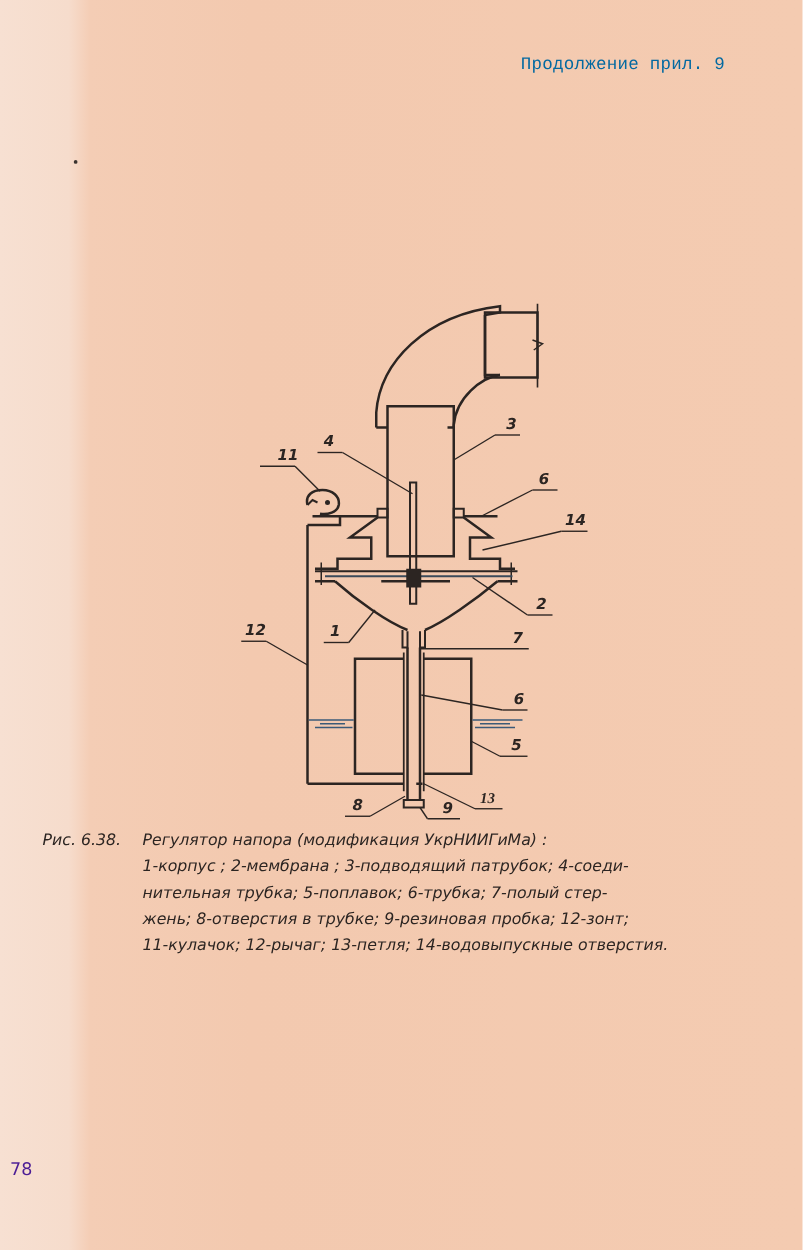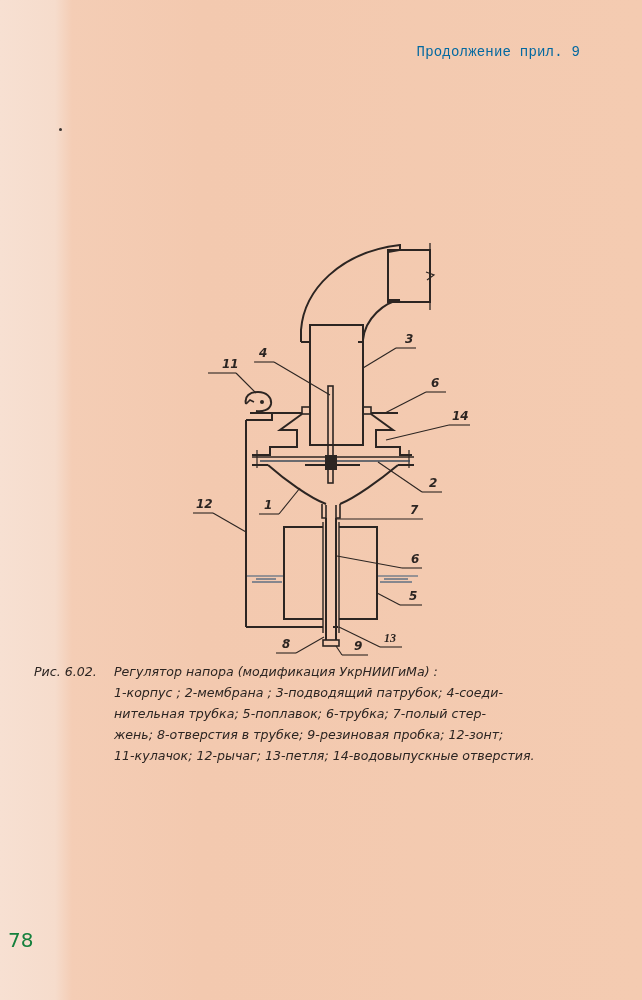--- a/index.html
+++ b/index.html
@@ -25,21 +25,21 @@
     .caption {
       position: absolute; left: 34px; top: 661px; width: 600px;
       font-family: "DejaVu Sans", sans-serif; font-style: italic;
       font-size: 12.6px; color: #2c2522; line-height: 21px;
     }
     .cap-row { white-space: nowrap; }
     .cap-number { display: inline-block; width: 80px; }
     .cap-indent { padding-left: 80px; }
     .page-number {
       position: absolute; left: 8px; top: 928px;
-      font-family: "DejaVu Sans", sans-serif; font-size: 20px; color: #15803d;
+      font-family: "DejaVu Sans", sans-serif; font-size: 14px; color: #4c1d95;
     }
   </style>
 </head>
 <body>
 
 <div class="page">
 
   <div class="running-head">Продолжение прил. 9</div>
   <div class="speck"></div>
 
@@ -170,21 +170,21 @@
     <span class="lbl" style="left:410px; top:504px;">7</span>
     <span class="lbl" style="left:411px; top:553px;">6</span>
     <span class="lbl" style="left:409px; top:590px;">5</span>
     <span class="lbl" style="left:282px; top:638px;">8</span>
     <span class="lbl" style="left:354px; top:640px;">9</span>
     <span class="lbl" style="left:384px; top:632px;font-family:Liberation Serif, serif;">13</span>
   </div>
 
   <div class="caption">
     <div class="cap-row">
-      <span class="cap-number">Рис. 6.02.</span><span>Регулятор напора (модификация УкрНИИГиМа) :</span>
+      <span class="cap-number">Рис. 6.38.</span><span>Регулятор напора (модификация УкрНИИГиМа) :</span>
     </div>
     <div class="cap-row cap-indent">1-корпус ; 2-мембрана ; 3-подводящий патрубок; 4-соеди-</div>
     <div class="cap-row cap-indent">нительная трубка; 5-поплавок; 6-трубка; 7-полый стер-</div>
     <div class="cap-row cap-indent">жень; 8-отверстия в трубке; 9-резиновая пробка; 12-зонт;</div>
     <div class="cap-row cap-indent">11-кулачок; 12-рычаг; 13-петля; 14-водовыпускные отверстия.</div>
   </div>
 
   <div class="page-number">78</div>
 </div>
 

